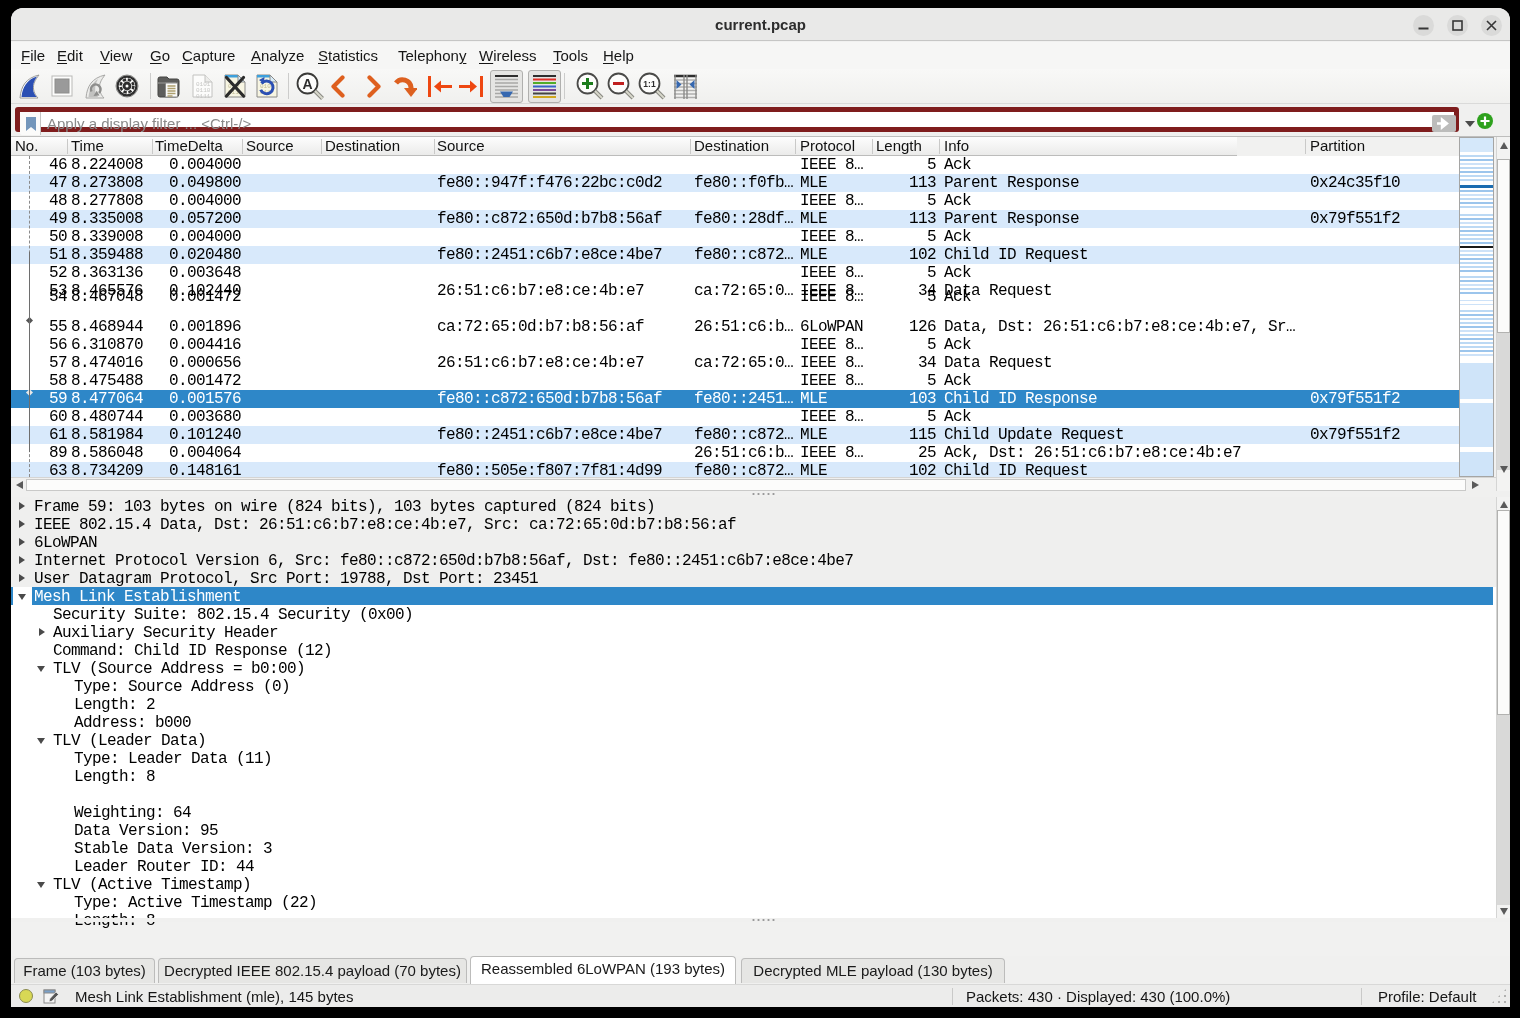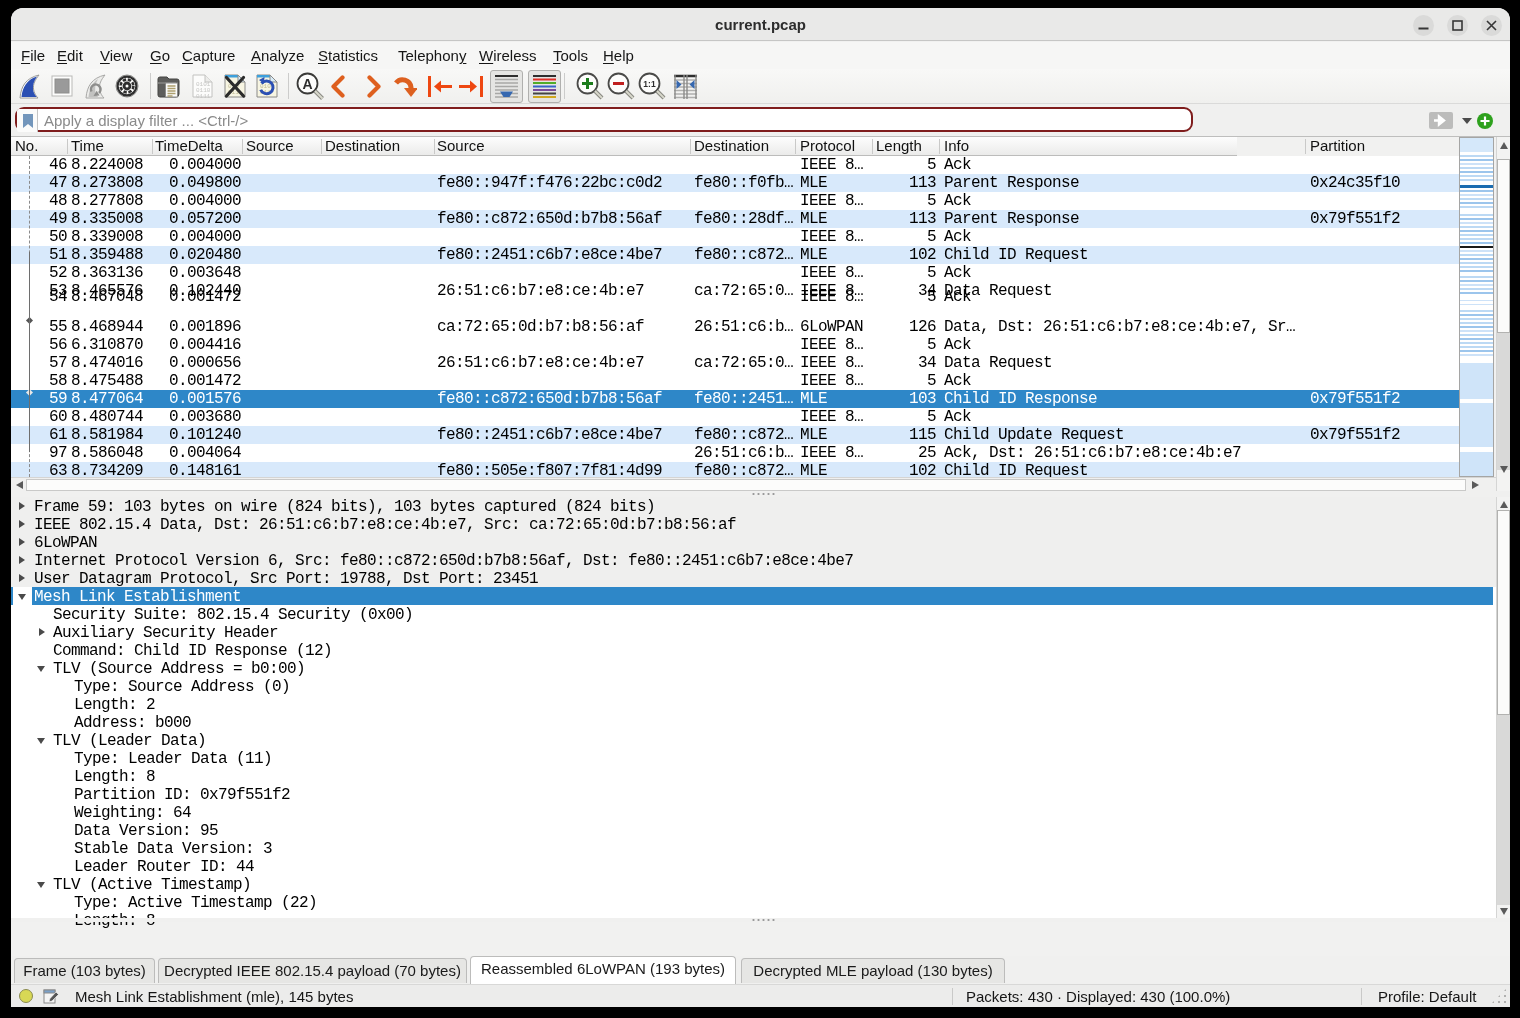--- a/index.html
+++ b/index.html
@@ -11,21 +11,21 @@
 #title .t{position:absolute;width:100%;text-align:center;top:8px;font-weight:bold;font-size:15px;color:#2d2d2d}
 .wbtn{position:absolute;top:7px;width:21px;height:21px;border-radius:50%;background:#dadad9}
 
 #menu{position:absolute;left:0;top:34px;width:100%;height:27px;background:#f6f6f5;font-size:15px;color:#161616}
 #menu span{position:absolute;top:5px}
 
 #tools{position:absolute;left:0;top:61px;width:100%;height:35px;background:linear-gradient(#f8f8f7,#f0f0ee);border-bottom:1px solid #dadad9}
 .tsep{position:absolute;top:4px;width:1px;height:26px;background:#cccccb}
 
 #filter{position:absolute;left:0;top:96px;width:100%;height:33px;background:#f0f0ef;border-bottom:1px solid #bebebd}
-#fin{position:absolute;left:4px;top:3px;width:1178px;height:25px;background:#fff;border:2px solid #7f1d1d;border-radius:9px}
+#fin{position:absolute;left:4px;top:3px;width:1444px;height:25px;background:#fff;border:5px solid #7f1d1d;border-radius:3px}
 #fbook{position:absolute;left:0;top:0;width:21px;height:23px;border-right:1px solid #c5c5c4;background:#fbfbfa;border-radius:2px 0 0 2px}
 #fph{position:absolute;left:27px;top:3px;font-size:15px;color:#8a8a8a}
 
 #plist{position:absolute;left:0;top:129px;width:100%;height:340px}
 #phead{position:absolute;left:0;top:0;width:1226px;height:19px;background:linear-gradient(#fdfdfd,#ebebea);border-bottom:1px solid #bcbcbb;font-size:15px;color:#111}
 #phead span{position:absolute;top:0px}
 #phead i{position:absolute;top:2px;width:1px;height:15px;background:#c9c9c8;font-style:normal}
 #rows{position:absolute;left:0;top:19px;width:1448px;height:321px;background:#fff;overflow:hidden}
 .row{position:absolute;left:0;width:1448px;height:18px;font-family:"Liberation Mono",monospace;font-size:16px;letter-spacing:-0.6px;line-height:19px;color:#000;white-space:pre}
 .row.b{background:#d8e9fb}
@@ -274,21 +274,21 @@
       <div class="row" style="top:108px"><span class="c1">52</span><span class="c2">8.363136</span><span class="c3">0.003648</span><span class="c6">IEEE 8…</span><span class="c7">5</span><span class="c8">Ack</span></div>
       <div class="row" style="top:126px"><span class="c1">53</span><span class="c2">8.465576</span><span class="c3">0.102440</span><span class="c4">26:51:c6:b7:e8:ce:4b:e7</span><span class="c5">ca:72:65:0…</span><span class="c6">IEEE 8…</span><span class="c7">34</span><span class="c8">Data Request</span></div>
       <div class="row" style="top:132px"><span class="c1">54</span><span class="c2">8.467048</span><span class="c3">0.001472</span><span class="c6">IEEE 8…</span><span class="c7">5</span><span class="c8">Ack</span></div>
       <div class="row" style="top:162px"><span class="c1">55</span><span class="c2">8.468944</span><span class="c3">0.001896</span><span class="c4">ca:72:65:0d:b7:b8:56:af</span><span class="c5">26:51:c6:b…</span><span class="c6">6LoWPAN</span><span class="c7">126</span><span class="c8">Data, Dst: 26:51:c6:b7:e8:ce:4b:e7, Sr…</span><span class="dia" style="left:16px"></span></div>
       <div class="row" style="top:180px"><span class="c1">56</span><span class="c2">6.310870</span><span class="c3">0.004416</span><span class="c6">IEEE 8…</span><span class="c7">5</span><span class="c8">Ack</span></div>
       <div class="row" style="top:198px"><span class="c1">57</span><span class="c2">8.474016</span><span class="c3">0.000656</span><span class="c4">26:51:c6:b7:e8:ce:4b:e7</span><span class="c5">ca:72:65:0…</span><span class="c6">IEEE 8…</span><span class="c7">34</span><span class="c8">Data Request</span></div>
       <div class="row" style="top:216px"><span class="c1">58</span><span class="c2">8.475488</span><span class="c3">0.001472</span><span class="c6">IEEE 8…</span><span class="c7">5</span><span class="c8">Ack</span></div>
       <div class="row sel" style="top:234px"><span class="c1">59</span><span class="c2">8.477064</span><span class="c3">0.001576</span><span class="c4">fe80::c872:650d:b7b8:56af</span><span class="c5">fe80::2451…</span><span class="c6">MLE</span><span class="c7">103</span><span class="c8">Child ID Response</span><span class="c9">0x79f551f2</span><span class="dia" style="left:16px"></span></div>
       <div class="row" style="top:252px"><span class="c1">60</span><span class="c2">8.480744</span><span class="c3">0.003680</span><span class="c6">IEEE 8…</span><span class="c7">5</span><span class="c8">Ack</span></div>
       <div class="row b" style="top:270px"><span class="c1">61</span><span class="c2">8.581984</span><span class="c3">0.101240</span><span class="c4">fe80::2451:c6b7:e8ce:4be7</span><span class="c5">fe80::c872…</span><span class="c6">MLE</span><span class="c7">115</span><span class="c8">Child Update Request</span><span class="c9">0x79f551f2</span></div>
-      <div class="row" style="top:288px"><span class="c1">97</span><span class="c2">8.586048</span><span class="c3">0.004064</span><span class="c5">26:51:c6:b…</span><span class="c6">IEEE 8…</span><span class="c7">25</span><span class="c8">Ack, Dst: 26:51:c6:b7:e8:ce:4b:e7</span></div>
+      <div class="row" style="top:288px"><span class="c1">89</span><span class="c2">8.586048</span><span class="c3">0.004064</span><span class="c5">26:51:c6:b…</span><span class="c6">IEEE 8…</span><span class="c7">25</span><span class="c8">Ack, Dst: 26:51:c6:b7:e8:ce:4b:e7</span></div>
       <div class="row b" style="top:306px"><span class="c1">63</span><span class="c2">8.734209</span><span class="c3">0.148161</span><span class="c4">fe80::505e:f807:7f81:4d99</span><span class="c5">fe80::c872…</span><span class="c6">MLE</span><span class="c7">102</span><span class="c8">Child ID Request</span></div>
       <div id="dashline"></div>
         <div style="position:absolute;left:18px;top:96px;width:1px;height:200px;background:#6e6e6e"></div>
     </div>
     <div id="mmap">
       <div class="mml" style="top:0px;height:14px;background:#d5e8fa"></div>
       <div class="mml" style="top:17px;height:2px;background:#bcd9f4"></div>
       <div class="mml" style="top:21px;height:2px;background:#9cc5ec"></div>
       <div class="mml" style="top:25px;height:2px;background:#cde2f8"></div>
       <div class="mml" style="top:29px;height:2px;background:#bcd9f4"></div>
@@ -365,21 +365,20 @@
     <div class="dl" style="top:108px"><span style="position:absolute;left:42px">Security Suite: 802.15.4 Security (0x00)</span></div>
     <div class="dl" style="top:126px"><i class="tri-r" style="left:28px"></i><span style="position:absolute;left:42px">Auxiliary Security Header</span></div>
     <div class="dl" style="top:144px"><span style="position:absolute;left:42px">Command: Child ID Response (12)</span></div>
     <div class="dl" style="top:162px"><i class="tri-d" style="left:26px"></i><span style="position:absolute;left:42px">TLV (Source Address = b0:00)</span></div>
     <div class="dl" style="top:180px"><span style="position:absolute;left:63px">Type: Source Address (0)</span></div>
     <div class="dl" style="top:198px"><span style="position:absolute;left:63px">Length: 2</span></div>
     <div class="dl" style="top:216px"><span style="position:absolute;left:63px">Address: b000</span></div>
     <div class="dl" style="top:234px"><i class="tri-d" style="left:26px"></i><span style="position:absolute;left:42px">TLV (Leader Data)</span></div>
     <div class="dl" style="top:252px"><span style="position:absolute;left:63px">Type: Leader Data (11)</span></div>
     <div class="dl" style="top:270px"><span style="position:absolute;left:63px">Length: 8</span></div>
-    <div class="dl" style="top:288px"><span style="position:absolute;left:63px">Partition ID: 0x79f551f2</span></div>
     <div class="dl" style="top:306px"><span style="position:absolute;left:63px">Weighting: 64</span></div>
     <div class="dl" style="top:324px"><span style="position:absolute;left:63px">Data Version: 95</span></div>
     <div class="dl" style="top:342px"><span style="position:absolute;left:63px">Stable Data Version: 3</span></div>
     <div class="dl" style="top:360px"><span style="position:absolute;left:63px">Leader Router ID: 44</span></div>
     <div class="dl" style="top:378px"><i class="tri-d" style="left:26px"></i><span style="position:absolute;left:42px">TLV (Active Timestamp)</span></div>
     <div class="dl" style="top:396px"><span style="position:absolute;left:63px">Type: Active Timestamp (22)</span></div>
     <div class="dl" style="top:414px"><span style="position:absolute;left:63px">Length: 8</span></div>
     <div id="vsb2">
       <i class="arr" style="left:3px;top:4px;border-left:4px solid transparent;border-right:4px solid transparent;border-bottom:7px solid #5a5a5a"></i>
       <div style="position:absolute;left:0;top:218px;width:14px;height:190px;background:#d9d9d8"></div>

